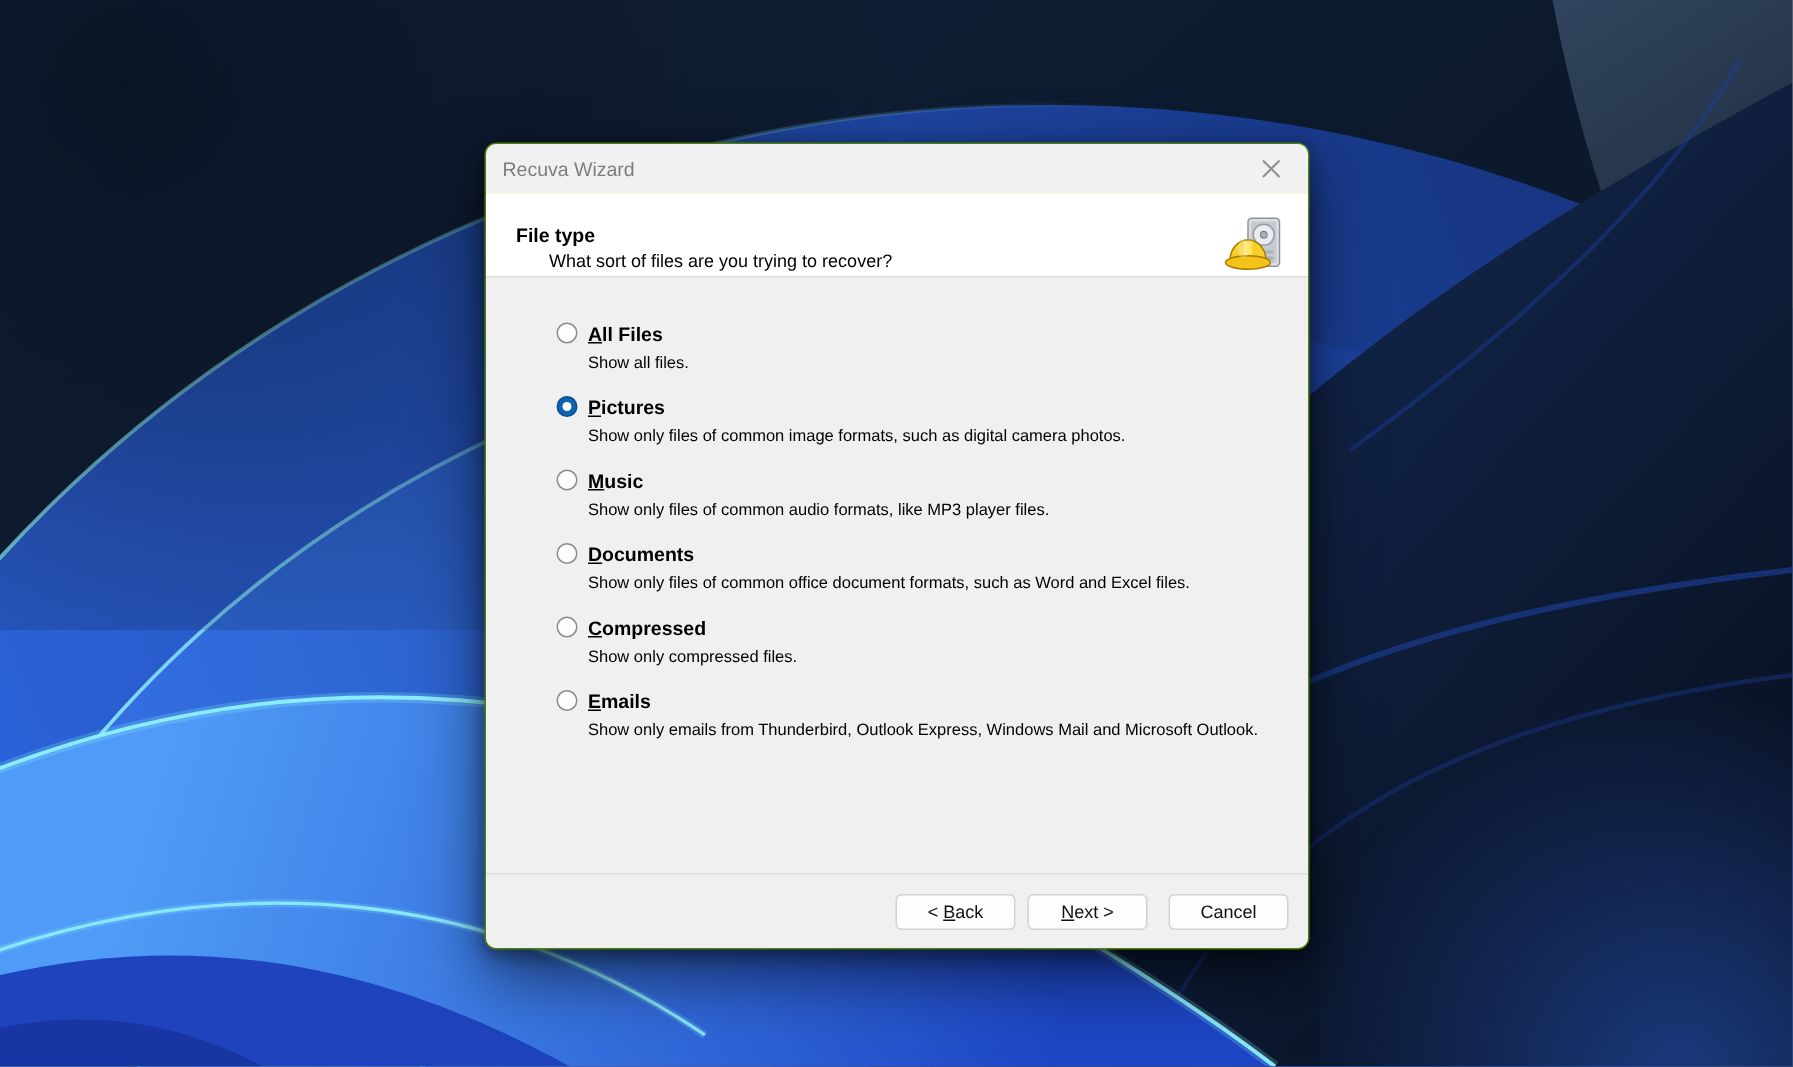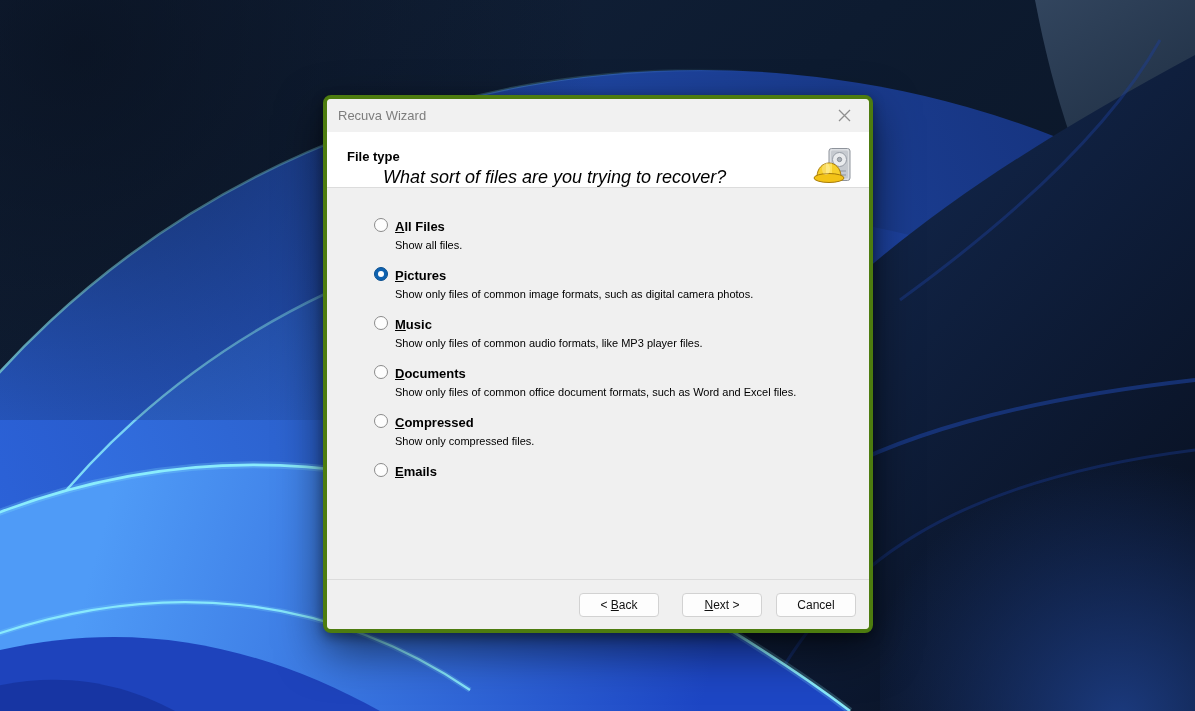--- a/index.html
+++ b/index.html
@@ -3,53 +3,53 @@
 <meta charset="utf-8">
 <style>
   * { margin:0; padding:0; box-sizing:border-box; }
   html,body { width:1195px; height:711px; overflow:hidden;
     font-family:"Liberation Sans","DejaVu Sans",sans-serif; }
   #stage { position:relative; width:1195px; height:711px; background:#0e1c31; }
   #wallpaper { position:absolute; inset:0; }
 
   
   .dialog { position:absolute; left:323px; top:95px; width:550px; height:538px;
-    background:#bef264; border:4px solid #4d7c0f; border-radius:8px;
+    background:#bef264; border:1px solid #4d7c0f; border-radius:8px;
     box-shadow:0 18px 45px rgba(0,0,0,.55), 0 4px 12px rgba(0,0,0,.40);
     display:flex; flex-direction:column; overflow:hidden; }
 
   .titlebar { height:33px; background:#f1f1f1; display:flex; align-items:center;
     padding:0 10px 0 11px; flex:none; }
   .titlebar-text { color:#7d7d7d; font-size:13px; flex:1; }
   .close-btn { width:30px; height:26px; display:flex; align-items:center;
     justify-content:center; cursor:default; }
 
   .header { height:56px; background:#ffffff; border-bottom:1px solid #dcdcdc;
     display:flex; align-items:center; padding:17px 14px 0 20px; flex:none; }
   .header-text { flex:1; }
   .header-title { font-size:13px; font-weight:bold; color:#000; }
-  .header-sub { font-size:18px; color:#000; margin:3px 0 0 36px;font-style:italic; }
+  .header-sub { font-size:12px; color:#000; margin:3px 0 0 22px; }
 
   .content { flex:1; padding:29px 14px 0 47px; background:#f0f0f0; }
   .opt { display:flex; gap:7px; margin-bottom:13px; }
   .radio { width:14px; height:14px; border-radius:50%; flex:none; margin-top:1px;
     background:#fdfdfd; border:1px solid #8b8b8b; position:relative; }
   .radio.sel { background:#0f62b0; border:1px solid #0a4f8f; }
   .radio.sel::after { content:""; position:absolute; left:50%; top:50%;
     width:6px; height:6px; margin:-3px 0 0 -3px; border-radius:50%; background:#fff; }
   .opt-label { font-size:13px; font-weight:bold; line-height:16px; color:#000; }
   .opt-desc { display:block; font-size:11px; line-height:15px; margin-top:3px;
     max-width:452px; color:#000; }
 
   .footer { height:50px; flex:none; background:#f0f0f0; border-top:1px solid #dcdcdc;
     display:flex; align-items:center; justify-content:flex-end; padding:0 13px 0 0; }
   .btn { width:80px; height:24px; background:#fdfdfd; border:1px solid #d2d2d2;
     border-radius:4px; font-size:12px; font-family:inherit; color:#111;
     text-align:center; line-height:22px; cursor:default; }
-  .btn + .btn { margin-left:23px; }
+  .btn + .btn { margin-left:8px; }
   .btn.cancel { margin-left:14px; }
 </style>
 </head>
 <body>
 
 <div id="stage">
 
   <svg id="wallpaper" width="1195" height="711" viewBox="0 0 1195 711" aria-hidden="true">
     <defs>
       <linearGradient id="gBg" x1="0" y1="0" x2="1" y2="0.7">
@@ -195,20 +195,21 @@
         <span class="opt-text">
           <span class="opt-label"><u>C</u>ompressed</span>
           <span class="opt-desc">Show only compressed files.</span>
         </span>
       </label>
 
       <label class="opt">
         <span class="radio"></span>
         <span class="opt-text">
           <span class="opt-label"><u>E</u>mails</span>
+          <span class="opt-desc">Show only emails from Thunderbird, Outlook Express, Windows Mail and Microsoft Outlook.</span>
         </span>
       </label>
     </div>
 
     <div class="footer">
       <button class="btn">&lt; <u>B</u>ack</button>
       <button class="btn"><u>N</u>ext &gt;</button>
       <button class="btn cancel">Cancel</button>
     </div>
   </div>

